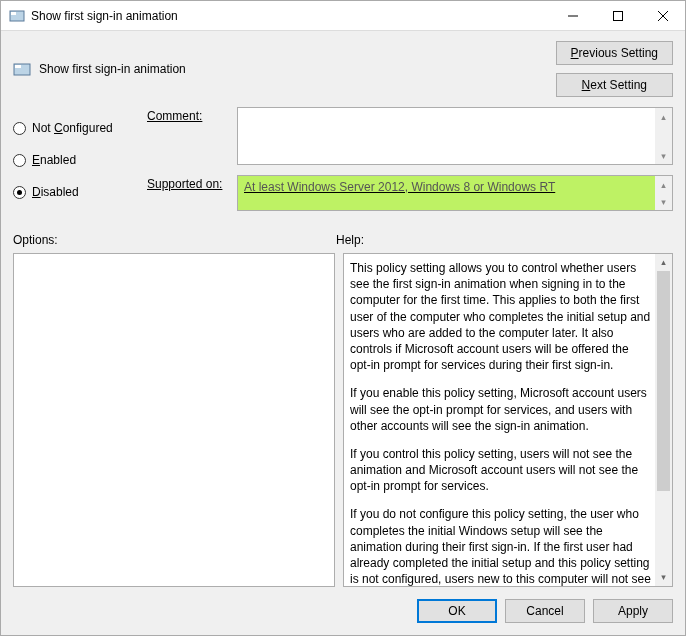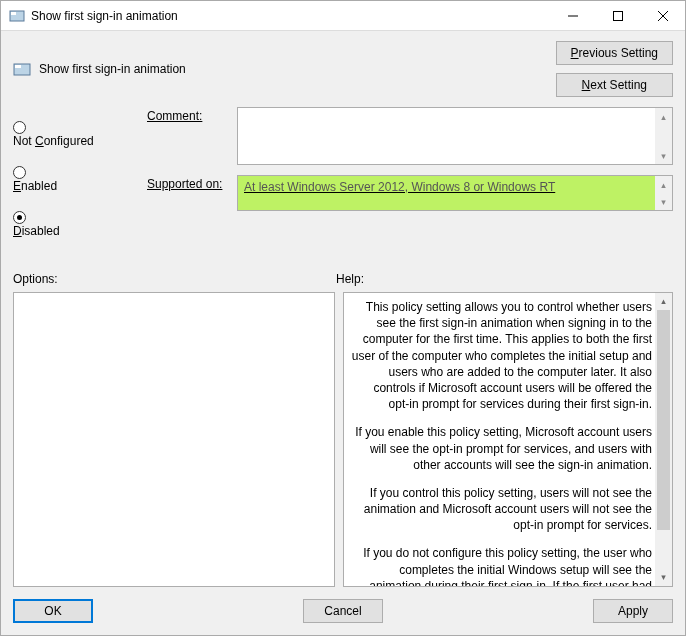--- a/index.html
+++ b/index.html
@@ -58,21 +58,21 @@
       text-align: center;
       cursor: pointer;
     }
     
     .config-area {
       display: flex;
       padding: 4px 12px 8px 12px;
       gap: 14px;
     }
     .radio-col { width: 120px; padding-top: 8px; }
-    .radio-row { display: flex; align-items: flex-start; margin: 6px 0 18px 0; cursor: pointer; flex-direction: column; }
+    .radio-row { display: flex; align-items: center; margin: 6px 0 18px 0; cursor: pointer; }
     .radio {
       width: 13px; height: 13px; border: 1px solid #333; border-radius: 50%;
       margin-right: 6px; display: flex; align-items: center; justify-content: center;
       background: #fff;
     }
     .radio.checked::after { content: ""; width: 5px; height: 5px; background: #000; border-radius: 50%; }
     .fields-col { flex: 1; display: flex; flex-direction: column; gap: 10px; }
     .field-row { display: flex; gap: 10px; text-decoration: underline; }
     .field-label { width: 80px; padding-top: 2px; color: #000; }
     .textarea-box {
@@ -99,32 +99,32 @@
     .panels {
       display: flex; gap: 8px; padding: 0 12px;
       flex: 1; min-height: 0;
     }
     .panel {
       background: #fff; border: 1px solid #adadad;
       position: relative; padding: 6px 20px 6px 6px;
       overflow: hidden;
     }
     .options-panel { flex: 0 0 322px; }
-    .help-panel { flex: 1; line-height: 1.35; text-align: right; }
+    .help-panel { flex: 1; line-height: 1.35; }
     .help-panel p { margin-bottom: 12px; }
     .vscroll {
       position: absolute; right: 0; top: 0; bottom: 0; width: 17px;
       background: #f0f0f0; display: flex; flex-direction: column;
     }
     .vscroll .arr { height: 17px; display: flex; align-items: center; justify-content: center; color: #666; font-size: 9px; }
     .vscroll .track { flex: 1; position: relative; }
     .vscroll .thumb { position: absolute; left: 2px; right: 2px; top: 0; height: 220px; background: #cdcdcd; }
     
     .footer {
-      display: flex; justify-content: space-between; gap: 8px;
+      display: flex; justify-content: flex-end; gap: 8px;
       padding: 12px 12px;
     }
     .footer .btn { min-width: 80px; }
     .btn.primary { border-color: #0078d7; box-shadow: inset 0 0 0 1px #0078d7; }
     .u { text-decoration: underline; }
   </style>
 </head>
 <body>
 
 <div class="titlebar">

